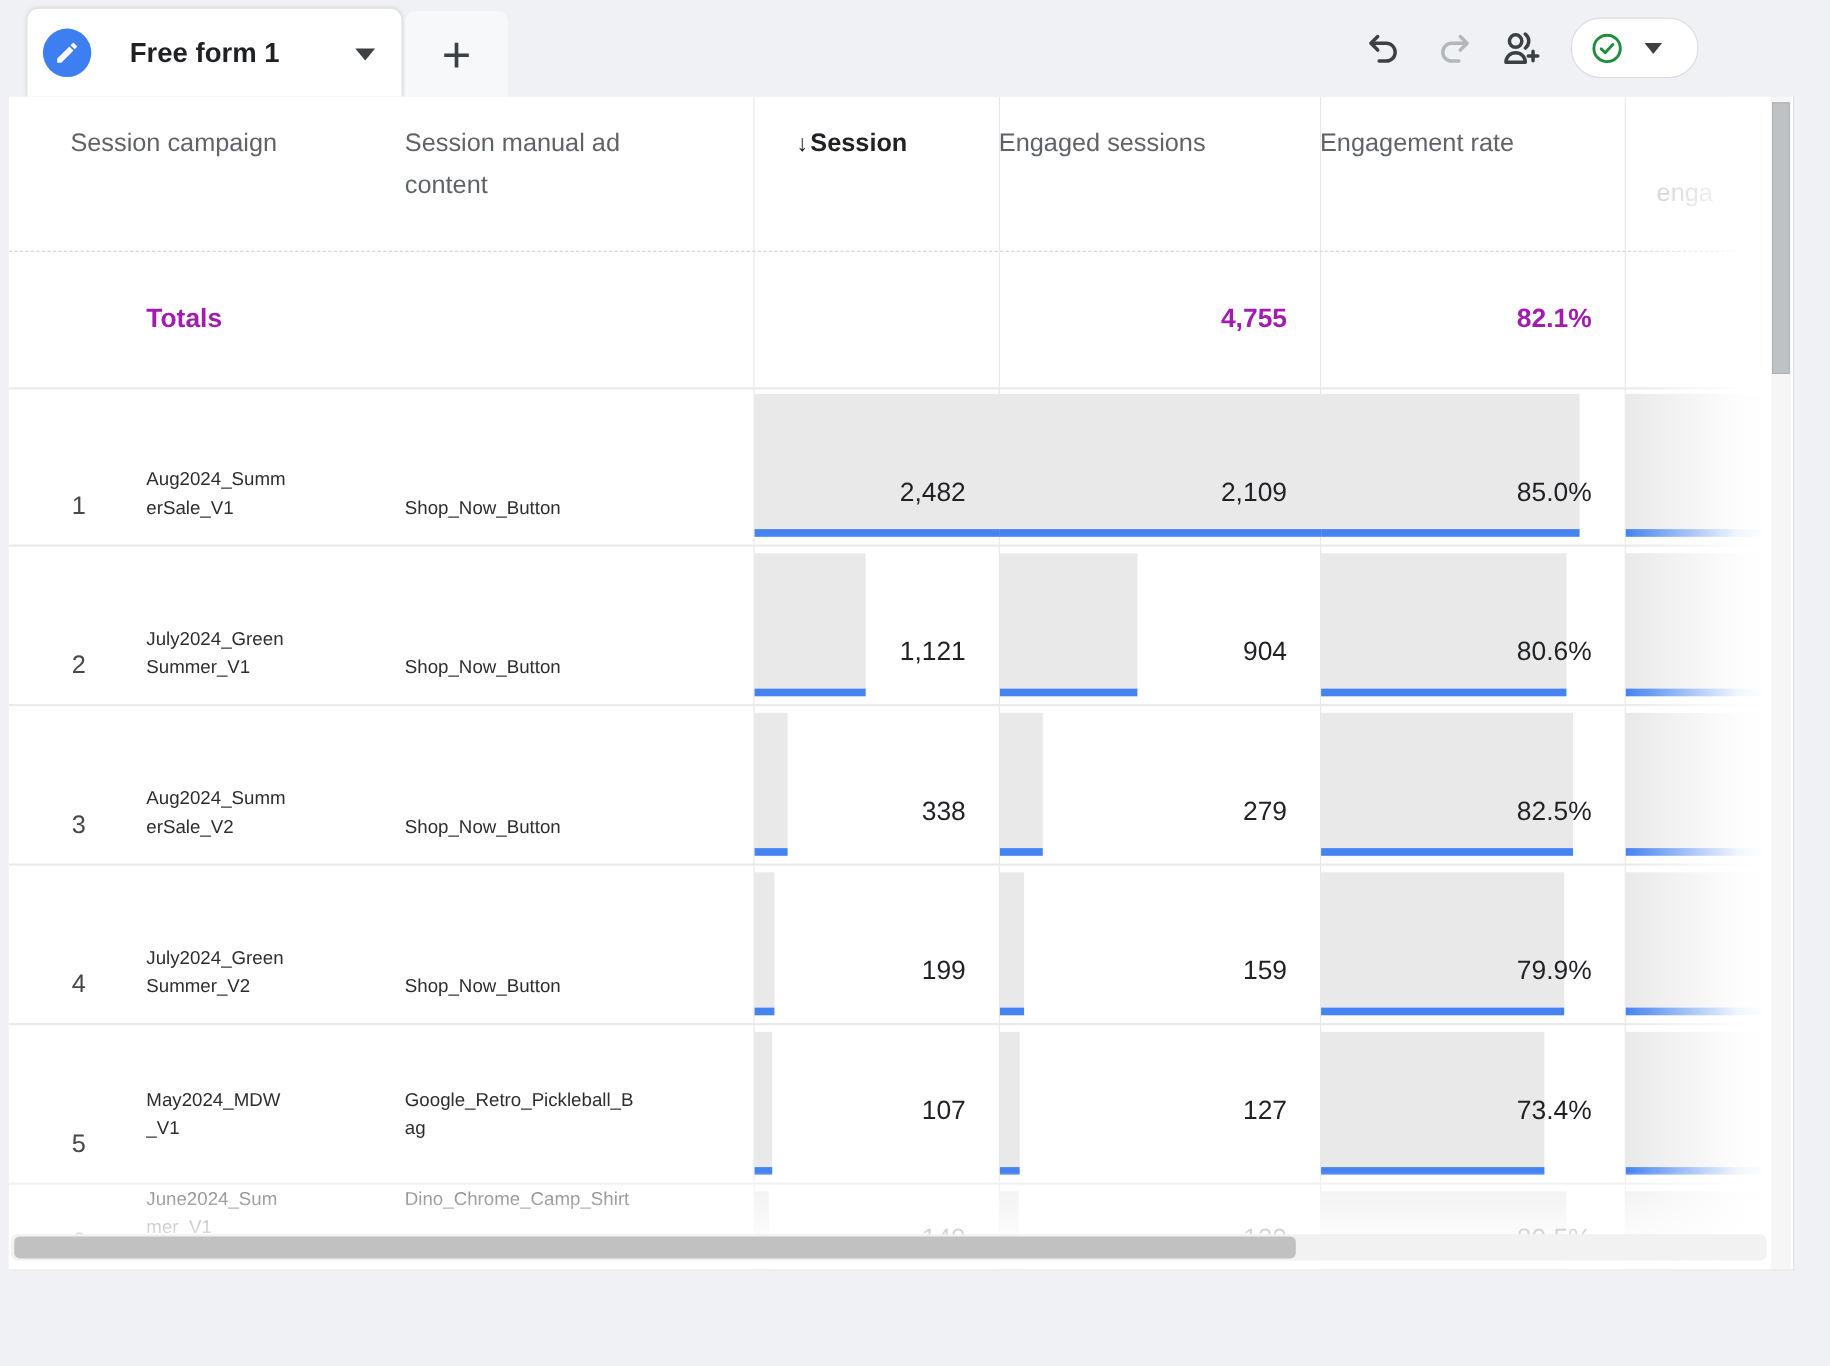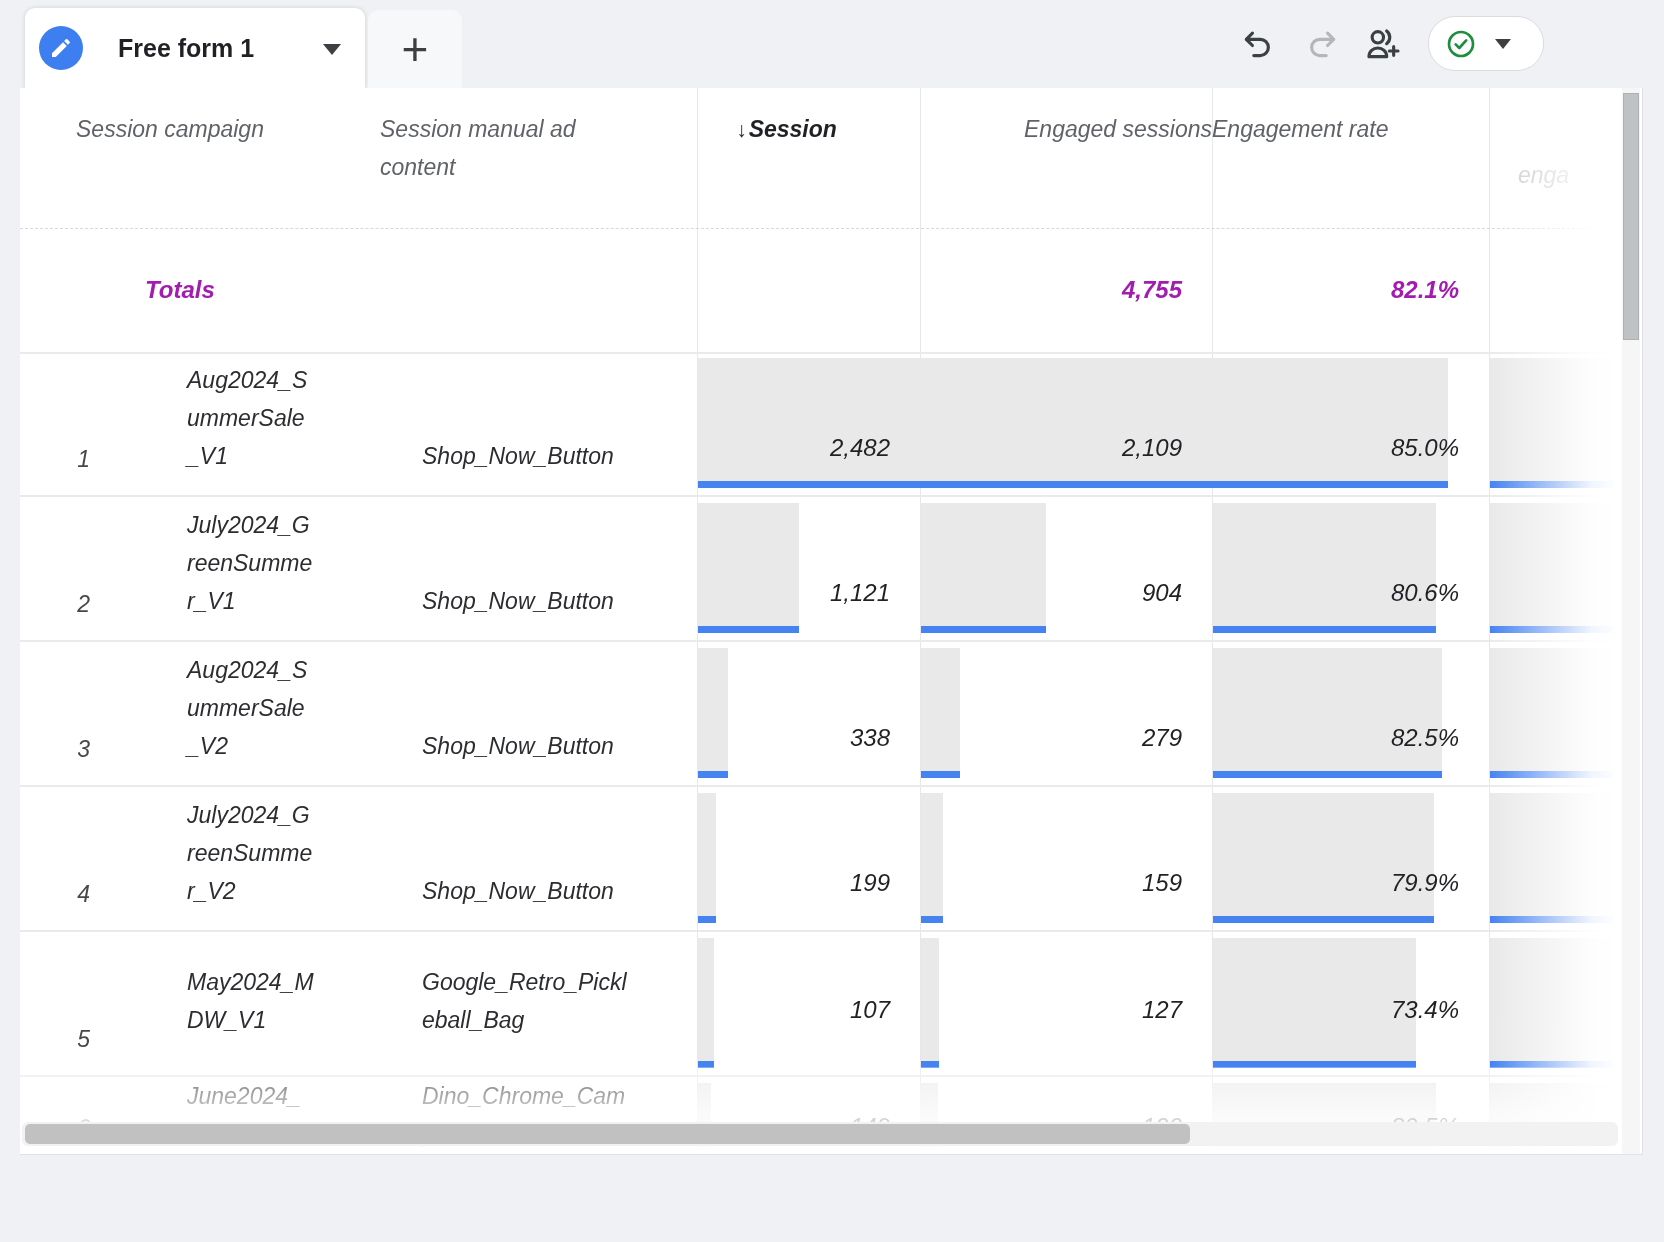--- a/index.html
+++ b/index.html
@@ -21,49 +21,49 @@
            border-radius:10px 10px 0 0;display:flex;align-items:center;justify-content:center;
            font-size:46px;font-weight:300;color:#3c4043;cursor:pointer;}
   .toolbar{position:absolute;right:0;top:0;height:88px;}
   .icon-btn{position:absolute;top:22px;width:44px;height:44px;display:flex;align-items:center;
             justify-content:center;cursor:pointer;}
   .apply-pill{position:absolute;left:1428px;top:16px;width:114px;height:53px;background:#fff;
               border:1.5px solid #dadce0;border-radius:27px;display:flex;align-items:center;cursor:pointer;}
   .apply-pill .caret{margin-left:18px;border-left-width:8px;border-right-width:8px;border-top-width:10px;}
 
   
-  .card{position:absolute;left:20px;top:88px;width:1622px;height:1066px;background:#fff;
-        border-right:1px solid #dfe1e4;border-bottom:1px solid #dfe1e4;overflow:hidden;font-style:italic;}
+  .card{position:absolute;left:8px;top:88px;width:1622px;height:1066px;background:#fff;
+        border-right:1px solid #dfe1e4;border-bottom:1px solid #dfe1e4;overflow:hidden;}
   .vline{position:absolute;top:0;bottom:0;width:1px;background:#e5e7e9;z-index:1;}
   .vl-1{left:677px}.vl-2{left:900px}.vl-3{left:1192px}.vl-4{left:1469px}
 
   .hdr{position:absolute;left:0;top:0;width:1600px;height:140px;border-bottom:1px dashed #d6d8db;z-index:2;}
   .hcell{position:absolute;top:22px;font-size:23px;line-height:38px;color:#5f6368;cursor:pointer;}
   .h-campaign{left:56px;}
   .h-adcontent{left:360px;width:235px;}
   .h-sessions{left:677px;width:223px;text-align:center;padding-right:44px;box-sizing:border-box;
               color:#1f2124;font-weight:700;}
   .h-sessions .sort-arrow{font-weight:400;font-size:21px;margin-right:2px;color:#1f2124;}
-  .h-engaged{left:900px;width:292px;text-align:right;}
+  .h-engaged{left:900px;width:292px;text-align:left;}
   .h-engrate{left:1192px;width:277px;text-align:left;}
   .h-partial{left:1498px;top:68px;color:#c5c8cc;}
 
   .totals{position:absolute;left:0;top:140px;width:1600px;height:124px;border-bottom:2px solid #eaeaea;z-index:2;}
   .tcell{position:absolute;top:0;height:100%;display:flex;align-items:center;font-size:24px;font-weight:700;color:#a21caf;}
   .t-label{left:125px;}
   .t-num{justify-content:flex-end;padding-right:30px;box-sizing:border-box;}
   .t-sess{left:677px;width:223px;}
   .t-eng{left:900px;width:292px;}
   .t-rate{left:1192px;width:277px;}
 
   .rows{position:absolute;left:0;top:264px;width:1600px;z-index:2;}
   .trow{position:relative;height:143px;border-bottom:2px solid #eaeaea;cursor:pointer;}
   .rownum{position:absolute;left:0;width:70px;bottom:22px;text-align:right;font-size:23px;color:#46484b;}
-  .dimcell{position:absolute;bottom:20px;font-size:23px;line-height:38px;color:#2b2d30;
-           word-break:break-all;margin-left:42px;}
+  .dimcell{position:absolute;bottom:20px;font-size:17px;line-height:26px;color:#2b2d30;
+           word-break:break-all;}
   .cell-campaign{left:125px;width:128px;}
   .cell-adcontent{left:360px;width:212px;}
   .r5 .dimcell{bottom:36px;}
   .r6 .dimcell{bottom:auto;top:0px;}
   .r6 .rownum{bottom:auto;top:38px;}
   .mcell{position:absolute;top:6px;bottom:7px;}
   .c-sess{left:677px;width:223px;}
   .c-eng{left:900px;width:292px;}
   .c-rate{left:1192px;width:277px;}
   .c-part{left:1469px;width:131px;}

